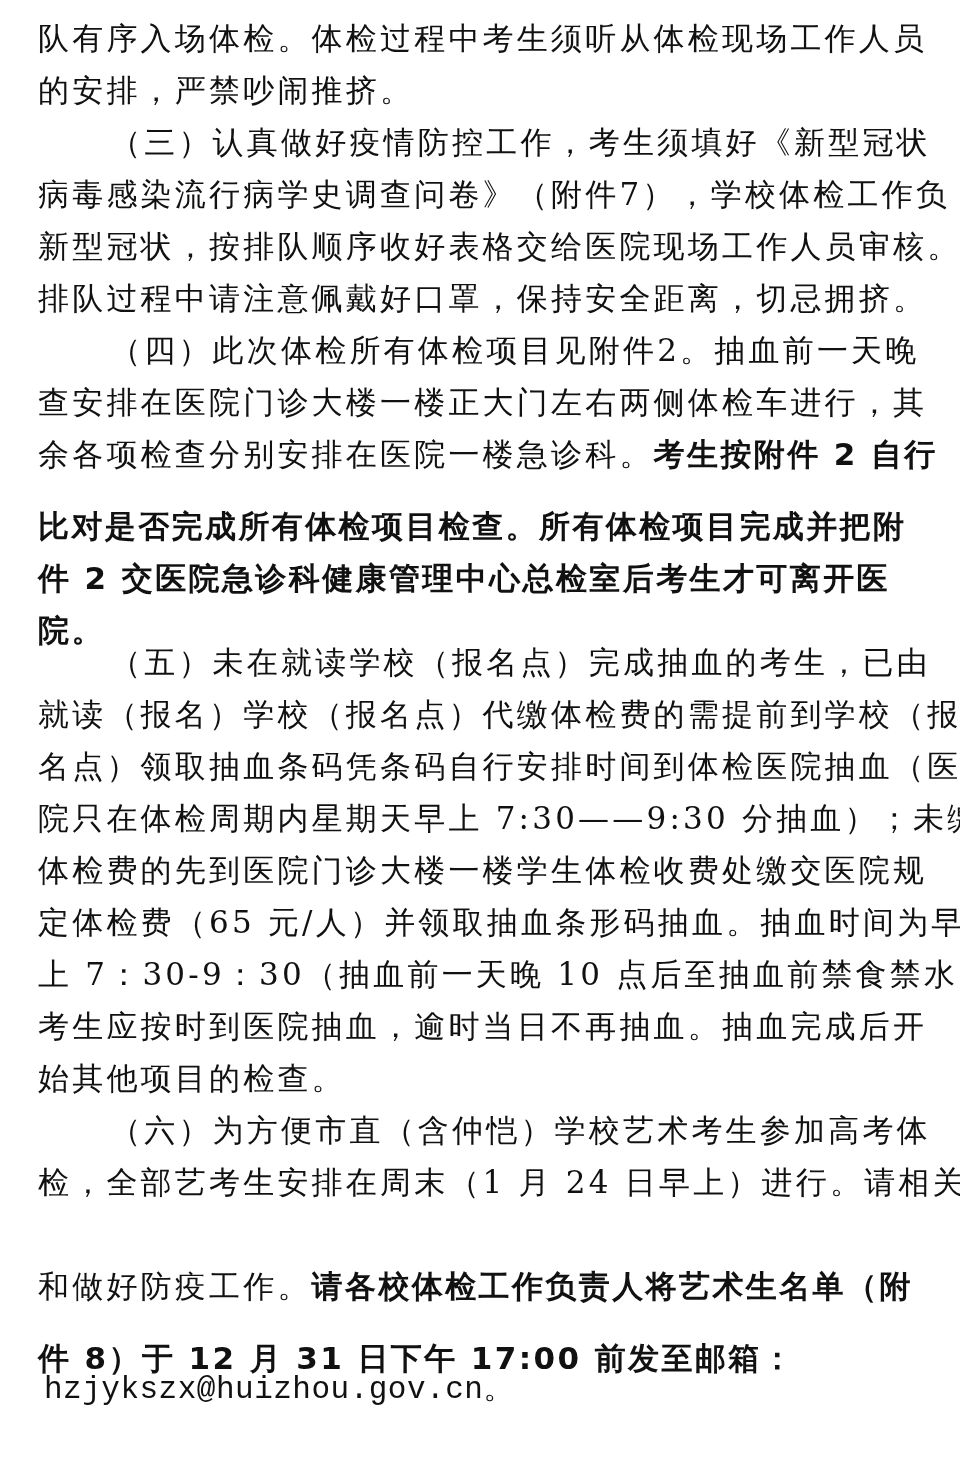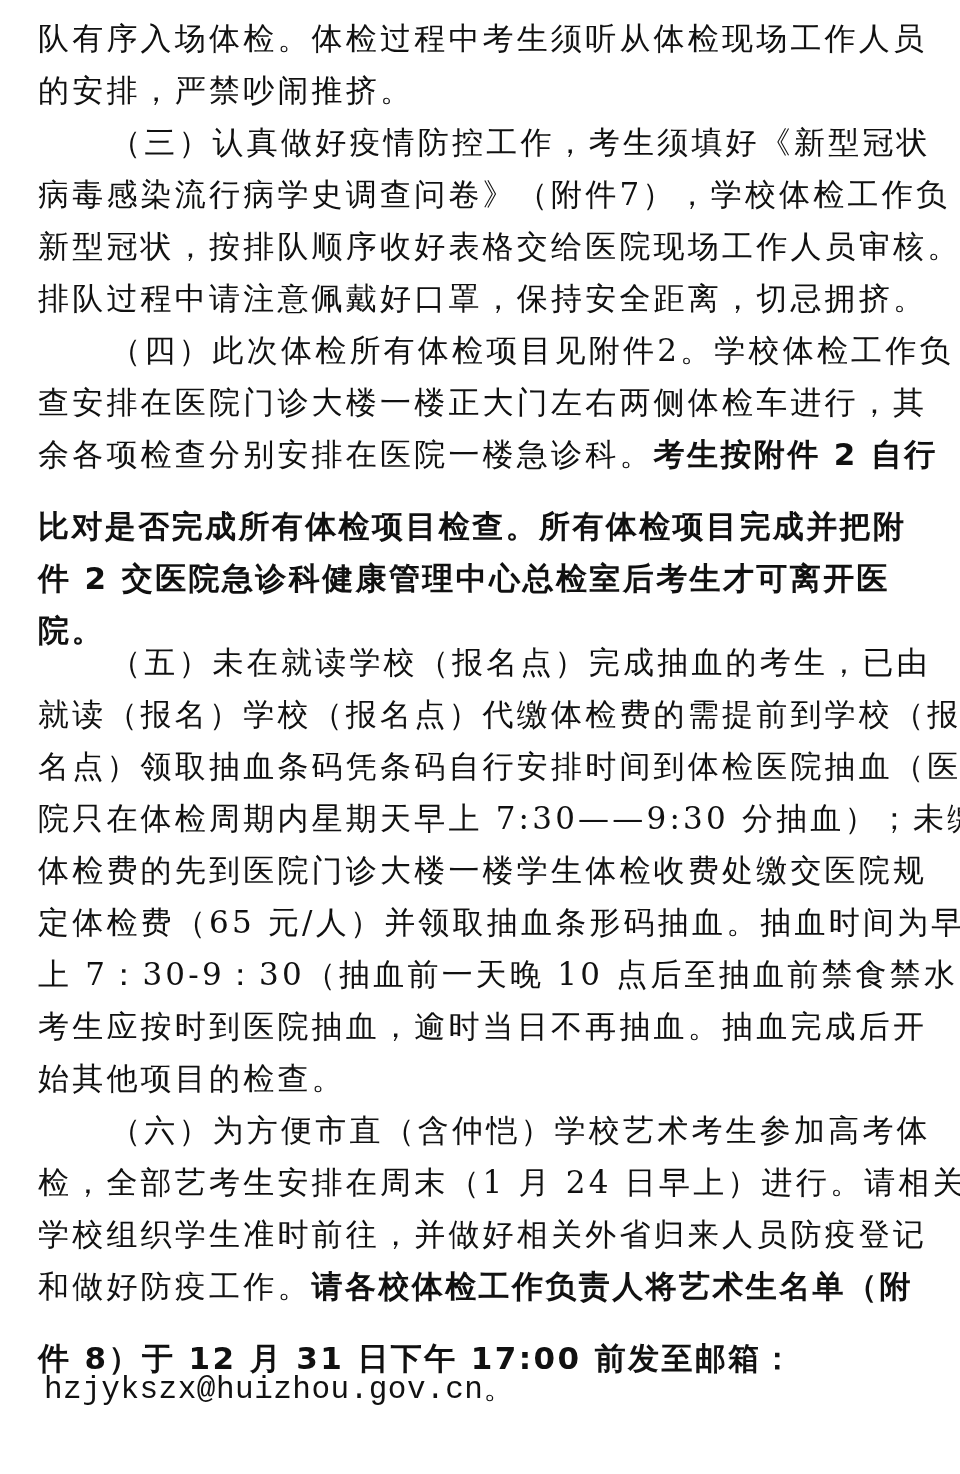--- a/index.html
+++ b/index.html
@@ -19,37 +19,36 @@
 <div class="page">
 
   <div class="line" style="top:12px"><span>队有序入场体检。体检过程中考生须听从体检现场工作人员</span></div>
   <div class="line" style="top:64px"><span>的安排，严禁吵闹推挤。</span></div>
 
   <div class="line indent" style="top:116px"><span>（三）认真做好疫情防控工作，考生须填好《新型冠状</span></div>
   <div class="line" style="top:168px"><span>病毒感染流行病学史调查问卷》（附件7），学校体检工作负</span></div>
   <div class="line" style="top:220px"><span>新型冠状，按排队顺序收好表格交给医院现场工作人员审核。</span></div>
   <div class="line" style="top:272px"><span>排队过程中请注意佩戴好口罩，保持安全距离，切忌拥挤。</span></div>
 
-  <div class="line indent" style="top:324px"><span>（四）此次体检所有体检项目见附件2。学校体检工作负</span></div>
+  <div class="line indent" style="top:324px"><span>（四）此次体检所有体检项目见附件2。抽血前一天晚</span></div>
   <div class="line" style="top:376px"><span>查安排在医院门诊大楼一楼正大门左右两侧体检车进行，其</span></div>
   <div class="line" style="top:428px"><span>余各项检查分别安排在医院一楼急诊科。</span><span class="b">考生按附件 2 自行</span></div>
   <div class="line b" style="top:480px"><span>比对是否完成所有体检项目检查。所有体检项目完成并把附</span></div>
   <div class="line b" style="top:532px"><span>件 2 交医院急诊科健康管理中心总检室后考生才可离开医</span></div>
   <div class="line b" style="top:584px"><span>院。</span></div>
 
   <div class="line indent" style="top:636px"><span>（五）未在就读学校（报名点）完成抽血的考生，已由</span></div>
   <div class="line" style="top:688px"><span>就读（报名）学校（报名点）代缴体检费的需提前到学校（报</span></div>
   <div class="line" style="top:740px"><span>名点）领取抽血条码凭条码自行安排时间到体检医院抽血（医</span></div>
   <div class="line" style="top:792px"><span>院只在体检周期内星期天早上 7:30——9:30 分抽血）；未缴</span></div>
   <div class="line" style="top:844px"><span>体检费的先到医院门诊大楼一楼学生体检收费处缴交医院规</span></div>
   <div class="line" style="top:896px"><span>定体检费（65 元/人）并领取抽血条形码抽血。抽血时间为早</span></div>
   <div class="line" style="top:948px"><span>上 7：30-9：30（抽血前一天晚 10 点后至抽血前禁食禁水），</span></div>
   <div class="line" style="top:1052px"><span>始其他项目的检查。</span></div>
   <div class="line" style="top:1000px"><span>考生应按时到医院抽血，逾时当日不再抽血。抽血完成后开</span></div>
 
   <div class="line indent" style="top:1104px"><span>（六）为方便市直（含仲恺）学校艺术考生参加高考体</span></div>
   <div class="line" style="top:1156px"><span>检，全部艺考生安排在周末（1 月 24 日早上）进行。请相关</span></div>
-  <div class="line" style="top:1208px"><span>学校组织学生准时前往，并做好相关外省归来人员防疫登记</span></div>
   <div class="line" style="top:1260px"><span>和做好防疫工作。</span><span class="b">请各校体检工作负责人将艺术生名单（附</span></div>
   <div class="line b" style="top:1312px"><span>件 8）于 12 月 31 日下午 17:00 前发至邮箱：</span></div>
   <div class="line mono" style="top:1364px"><span>hzjykszx@huizhou.gov.cn。</span></div>
 
 </div>
 
 </body></html>

